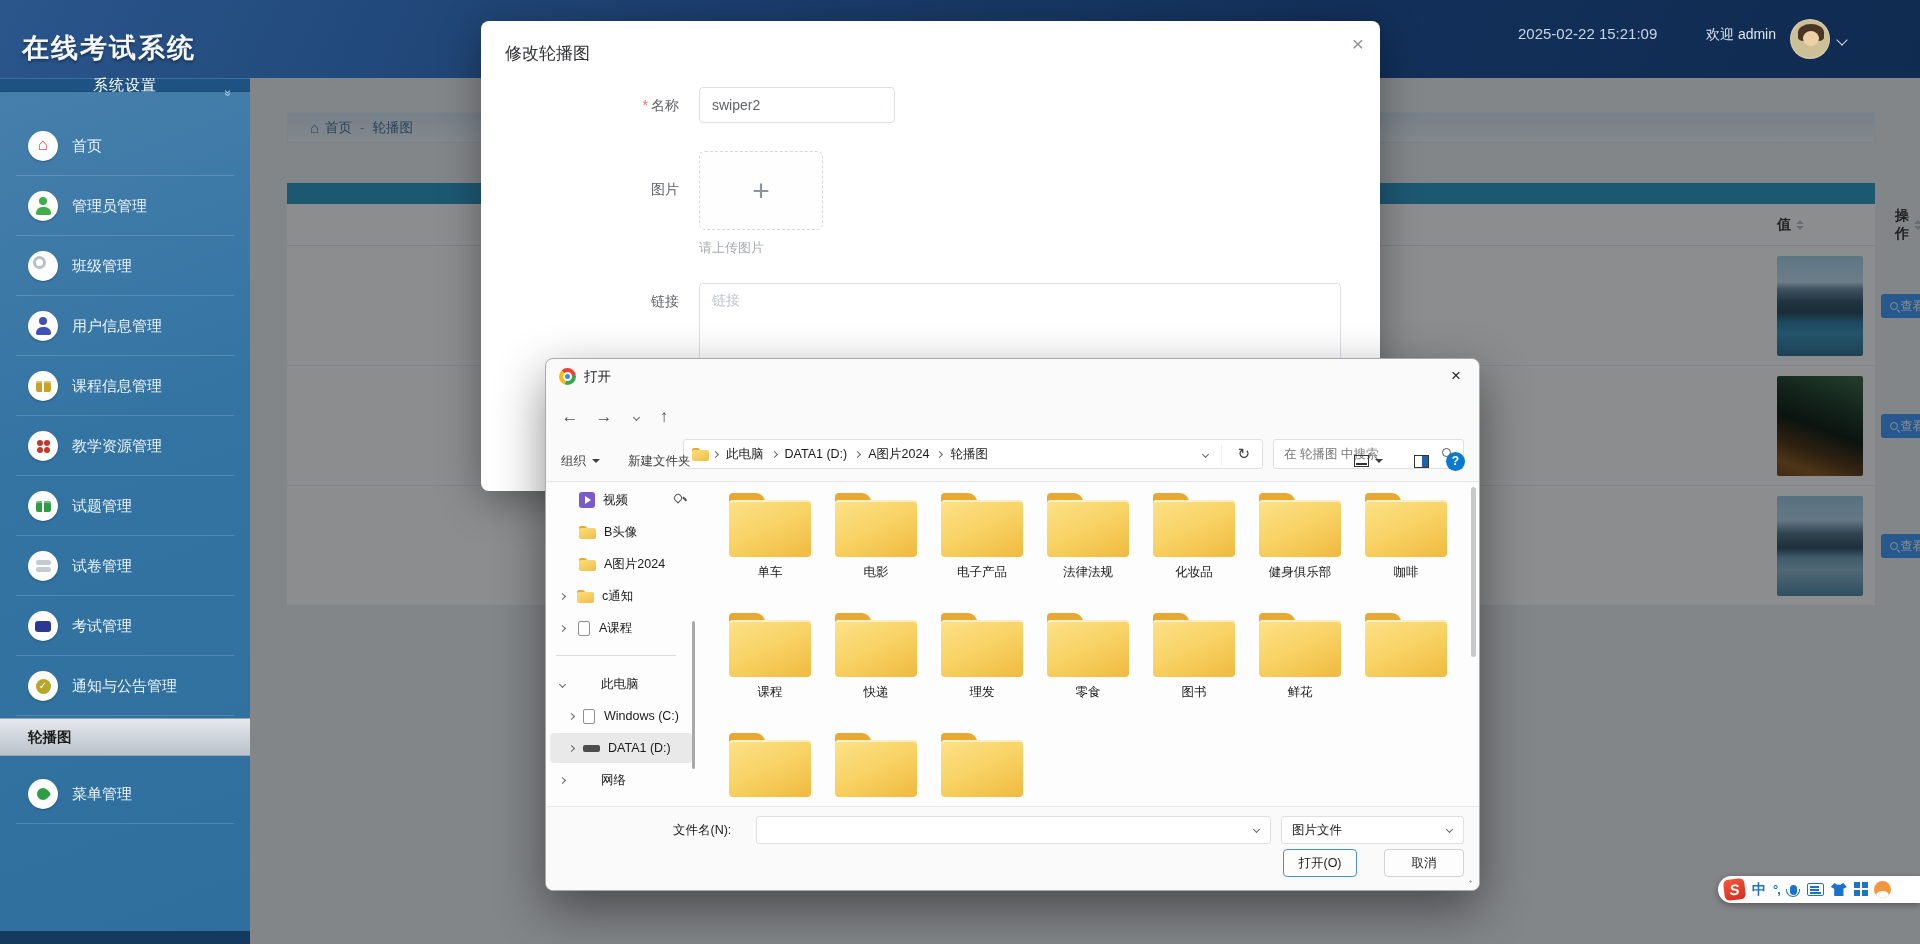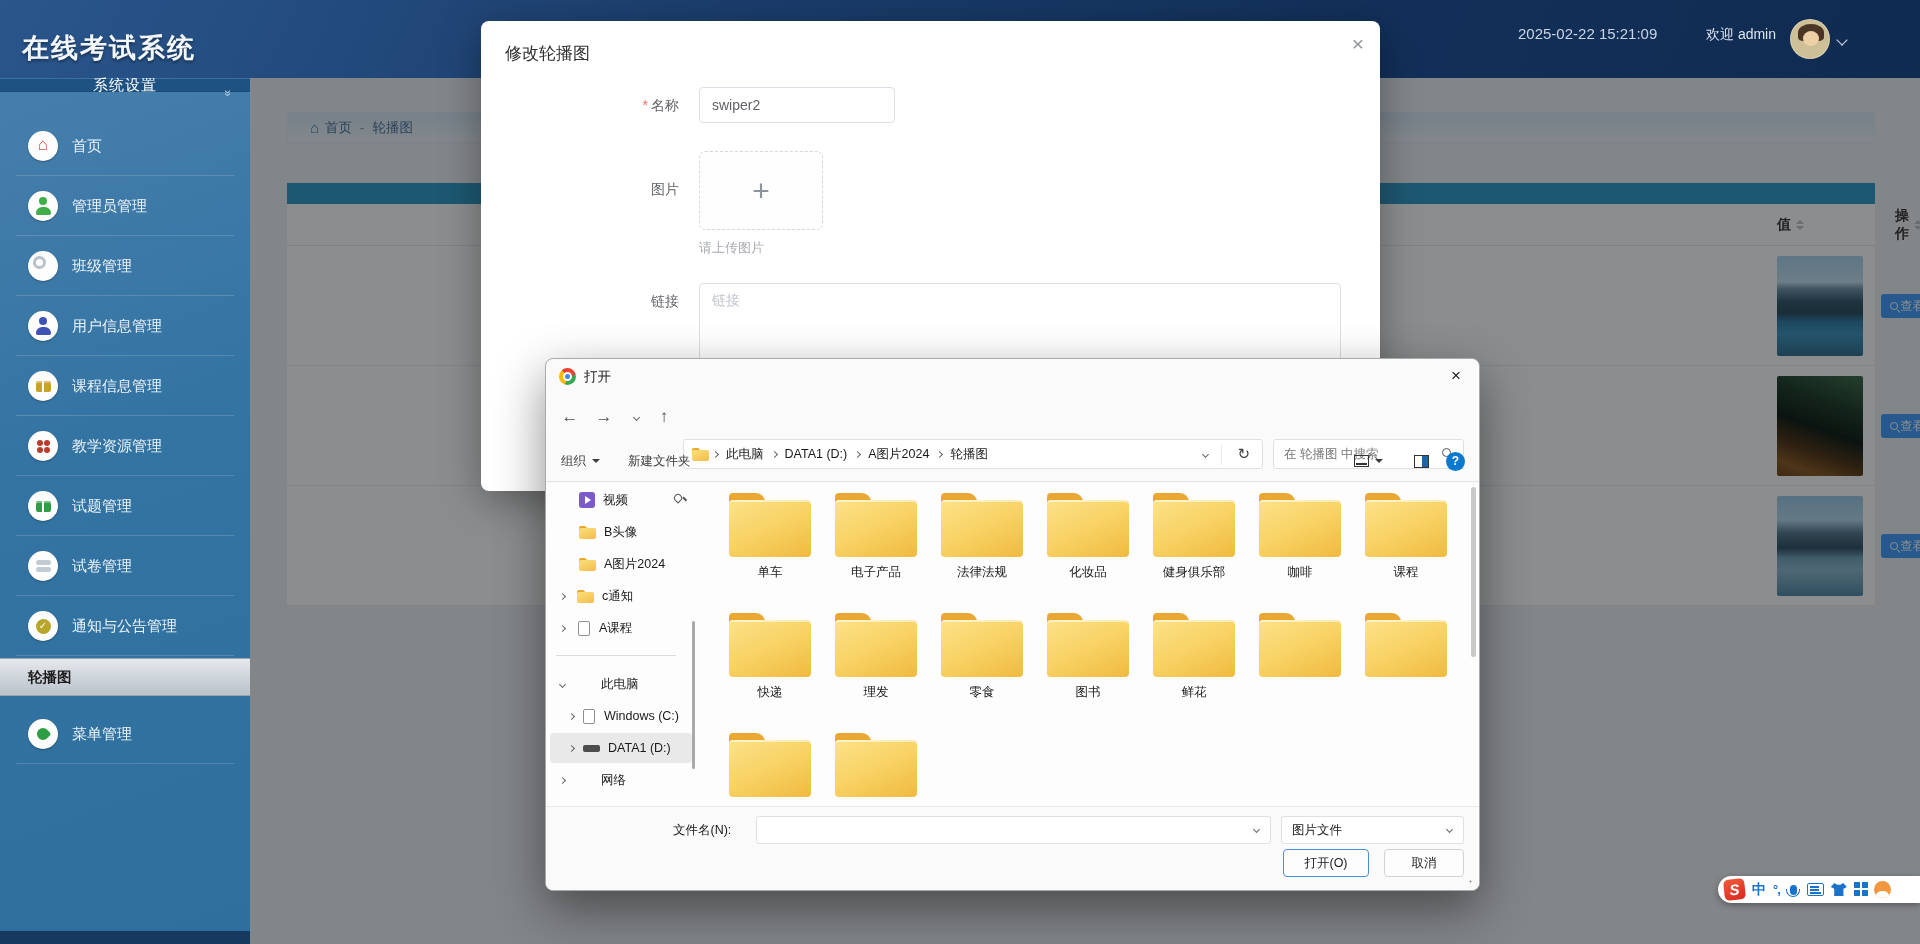--- a/index.html
+++ b/index.html
@@ -198,21 +198,21 @@
   .fn-label{position:absolute;left:127px;top:16px;font-size:12.5px;color:#1a1a1a;}
   .fn-input{position:absolute;left:210px;top:10px;width:515px;height:28px;background:#fff;border:1px solid #e0e0e0;
       border-radius:3px;}
   .fn-input input{position:absolute;left:0;top:0;width:480px;height:26px;border:none;outline:none;padding:0 10px;
       font-size:12.5px;background:transparent;}
   .fn-caret{position:absolute;right:11px;top:10px;}
   .ft-select{position:absolute;left:735px;top:10px;width:183px;height:28px;background:#fff;border:1px solid #e0e0e0;
       border-radius:3px;display:flex;align-items:center;cursor:pointer;}
   .ft-select .ftv{margin-left:10px;font-size:12.5px;color:#1a1a1a;}
   .ft-caret{position:absolute;right:11px;top:10px;}
-  .d-open{position:absolute;left:737px;top:490px;width:86px;height:28px;border:1px solid #4a8fd4;border-radius:4px;
+  .d-open{position:absolute;left:737px;top:490px;width:74px;height:28px;border:1px solid #4a8fd4;border-radius:4px;
       background:#fdfdfd;font-size:12.5px;color:#1a1a1a;display:flex;align-items:center;justify-content:center;cursor:pointer;}
   .d-cancel{position:absolute;left:838px;top:490px;width:80px;height:28px;border:1px solid #d2d2d2;border-radius:4px;
       background:#fdfdfd;font-size:12.5px;color:#1a1a1a;display:flex;align-items:center;justify-content:center;cursor:pointer;}
   .grip{position:absolute;right:5px;bottom:5px;width:10px;height:10px;
       background:radial-gradient(circle at 1.5px 1.5px,#b5b5b5 1.2px,transparent 1.4px);
       background-size:5px 5px;clip-path:polygon(100% 0,100% 100%,0 100%);}
 
   
   .ime{position:absolute;left:1718px;top:876px;width:202px;height:27px;background:#fff;border-radius:14px 0 0 14px;
       box-shadow:0 2px 6px rgba(0,0,0,.35);display:flex;align-items:center;gap:7px;padding:0 4px 0 6px;z-index:30;}
@@ -300,20 +300,26 @@
           </span>
         <span class="lbl">试题管理</span>
       </div>
       <div class="mi">
         <span class="ic" style="--c:#c2cbd2">
             <i class="i-stack"></i>
           </span>
         <span class="lbl">试卷管理</span>
       </div>
       <div class="mi">
+        <span class="ic" style="--c:#2b3990">
+            <i class="i-ticket"></i>
+          </span>
+        <span class="lbl">考试管理</span>
+      </div>
+      <div class="mi">
         <span class="ic" style="--c:#b8a62a">
             <i class="i-cir"></i>
             <i class="i-ck">✓</i>
           </span>
         <span class="lbl">通知与公告管理</span>
       </div>
       <div class="sub-bar">
         <span class="lbl">轮播图</span>
       </div>
       <div class="mi last">
@@ -538,20 +544,24 @@
         <div class="sscroll"></div>
       </div>
 
       <div class="grid">
         <div class="fcell">
             <span class="folder-lg"></span>
             <span class="fname">单车</span>
           </div>
         <div class="fcell">
             <span class="folder-lg"></span>
+            <span class="fname">电影</span>
+          </div>
+        <div class="fcell">
+            <span class="folder-lg"></span>
             <span class="fname">电子产品</span>
           </div>
         <div class="fcell">
             <span class="folder-lg"></span>
             <span class="fname">法律法规</span>
           </div>
         <div class="fcell">
             <span class="folder-lg"></span>
             <span class="fname">化妆品</span>
           </div>

